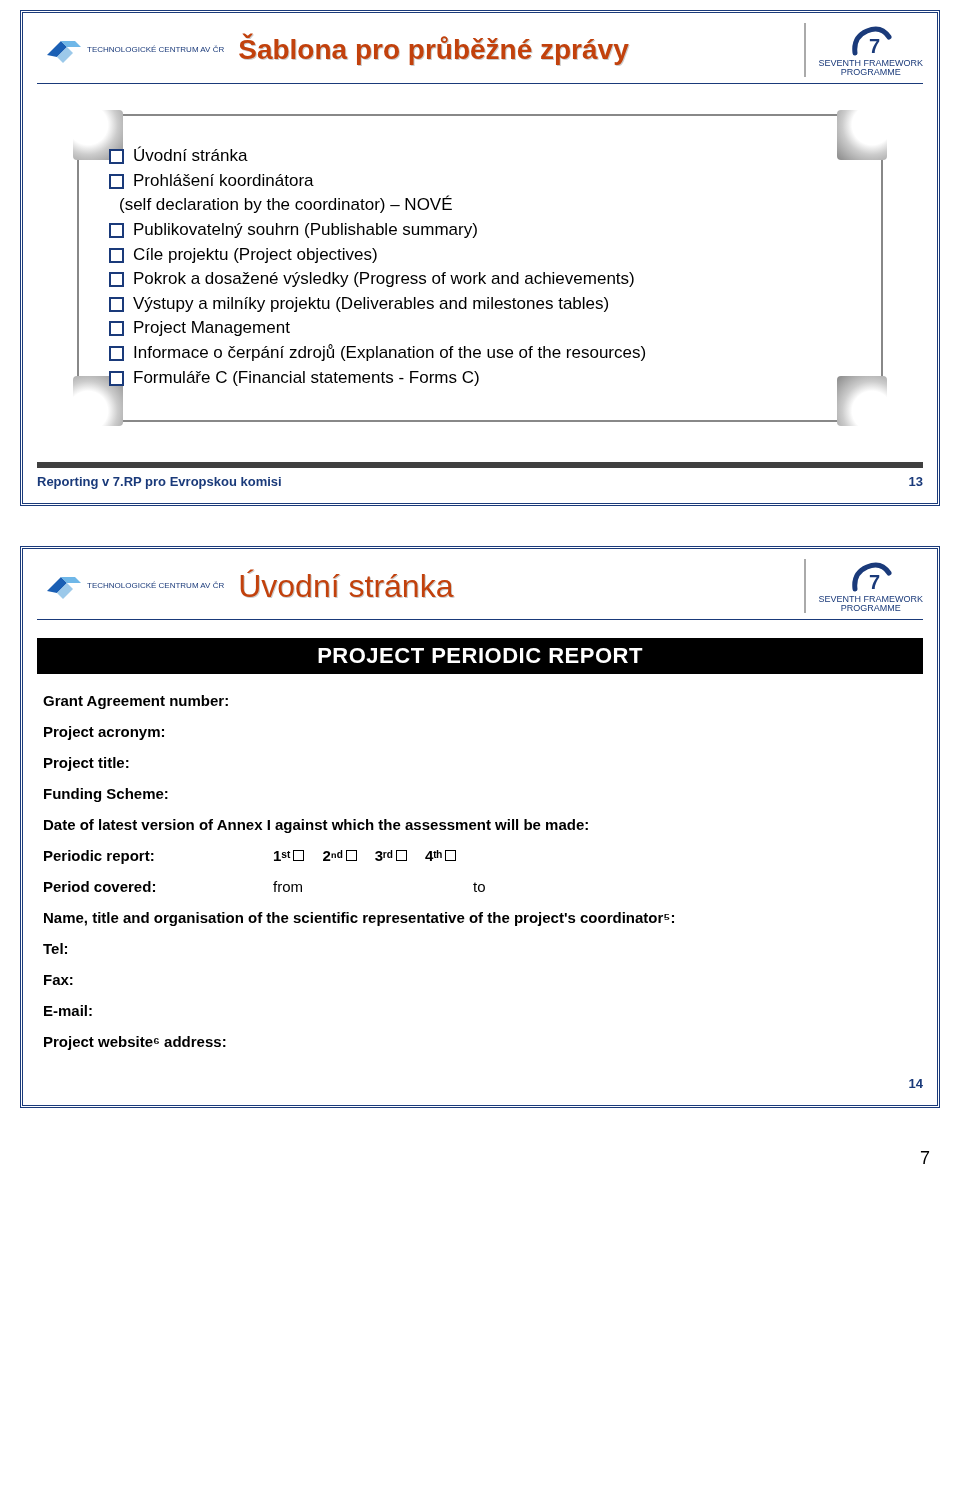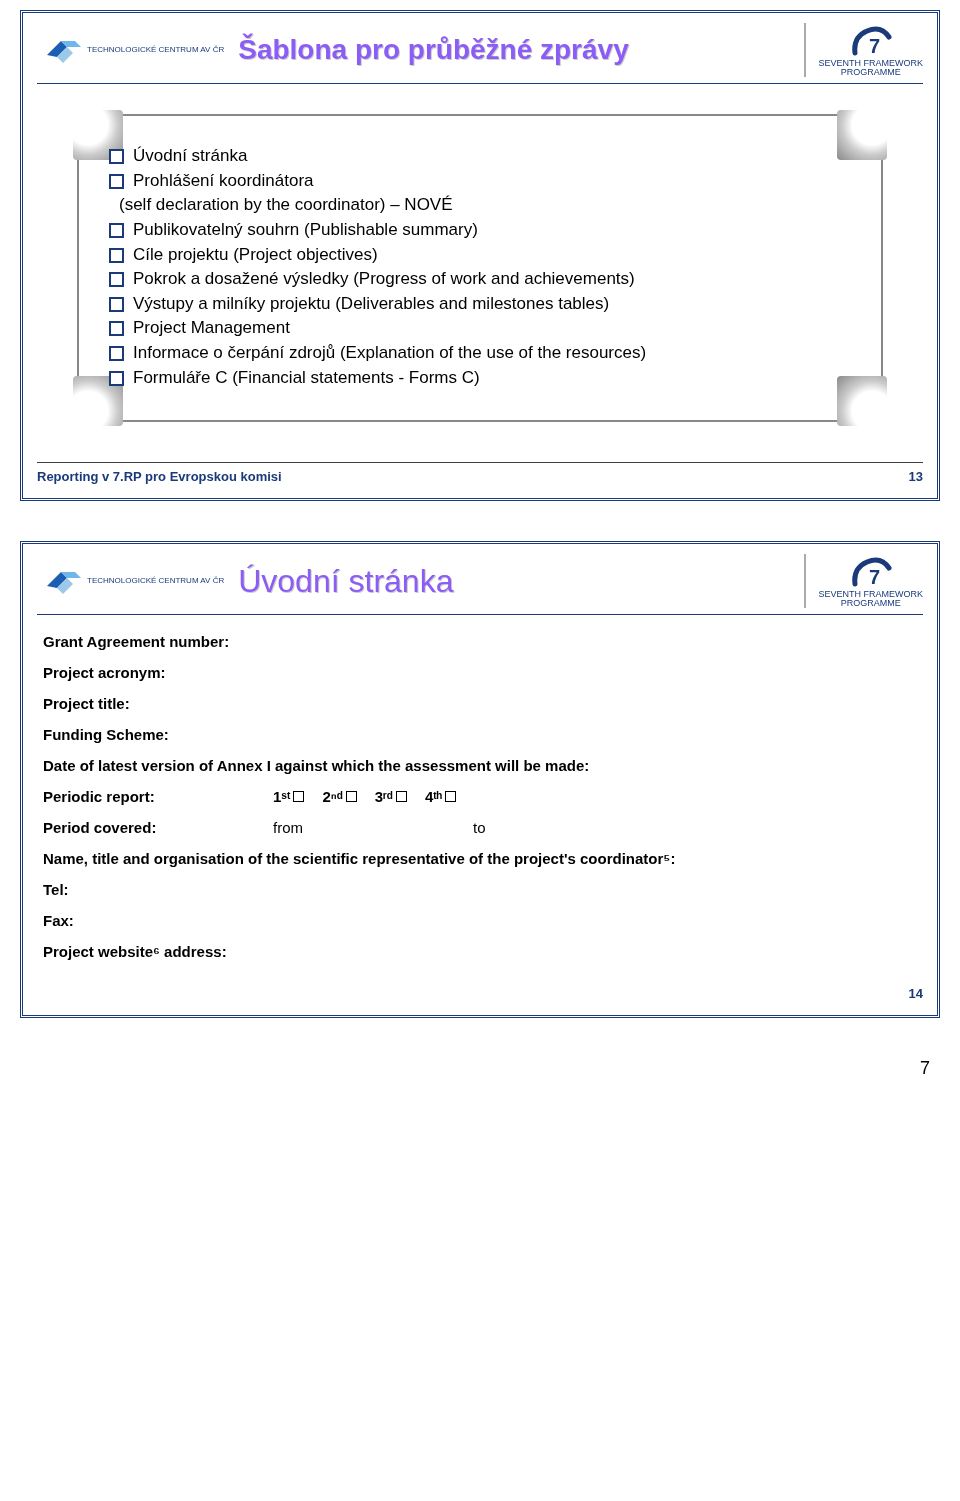--- a/index.html
+++ b/index.html
@@ -38,21 +38,21 @@
     display: flex;
     flex-direction: column;
     align-items: center;
     font-size: 9px;
     color: #1a3a7a;
     line-height: 1;
     border-left: 2px solid #aaa;
     padding-left: 12px;
   }
   .slide-title {
-    color: #8b5cf6;
+    color: #c2410c;
     font-size: 28px;
     font-weight: bold;
     flex: 1;
     text-shadow: 1px 1px 0 #ccc;
   }
   .slide-title.thin { font-weight: normal; font-size: 32px; }
   
   .scroll-panel {
     margin: 30px 40px 40px 40px;
     position: relative;
@@ -88,21 +88,21 @@
     background: #fff;
   }
   .indent { margin-left: 10px; }
   .slide-footer {
     display: flex;
     justify-content: space-between;
     color: #1a3a7a;
     font-size: 13px;
     font-weight: bold;
     margin-top: 20px;
-    border-top: 1px solid #404040;
+    border-top: 6px solid #404040;
     padding-top: 6px;
   }
   
   .black-bar {
     background: #000;
     color: #fff;
     text-align: center;
     font-weight: bold;
     font-size: 22px;
     padding: 5px 0;
@@ -205,20 +205,21 @@
     <div class="logo-fp7">
       <svg width="48" height="36" viewBox="0 0 48 36">
         <path d="M8 30 Q6 14 20 8 Q34 2 42 14" stroke="#1a3a7a" stroke-width="5" fill="none" stroke-linecap="round"></path>
         <text x="22" y="30" font-size="20" font-weight="bold" fill="#1a3a7a">7</text>
       </svg>
       <span>SEVENTH FRAMEWORK</span>
       <span>PROGRAMME</span>
     </div>
   </div>
 
+  <div class="black-bar">PROJECT PERIODIC REPORT</div>
 
   <div class="form-body">
     <div class="form-row">Grant Agreement number:</div>
     <div class="form-row">Project acronym:</div>
     <div class="form-row">Project title:</div>
     <div class="form-row">Funding Scheme:</div>
     <div class="form-row">Date of latest version of Annex I against which the assessment will be made:</div>
 
     <div class="form-row form-row-inline">
       <span class="lbl">Periodic report:</span>
@@ -234,20 +235,21 @@
       <span class="lbl">Period covered:</span>
       <span style="display:flex;gap:170px;font-weight:normal">
         <span>from</span>
         <span>to</span>
       </span>
     </div>
 
     <div class="form-row">Name, title and organisation of the scientific representative of the project's coordinator⁵:</div>
     <div class="form-row">Tel:</div>
     <div class="form-row">Fax:</div>
+    <div class="form-row">E-mail:</div>
     <div class="form-row">Project website⁶ address:</div>
   </div>
 
   <div class="slide-footer" style="border:none">
     <span></span>
     <span style="color:#1a3a7a">14</span>
   </div>
 </div>
 
 <div class="page-num">7</div>

